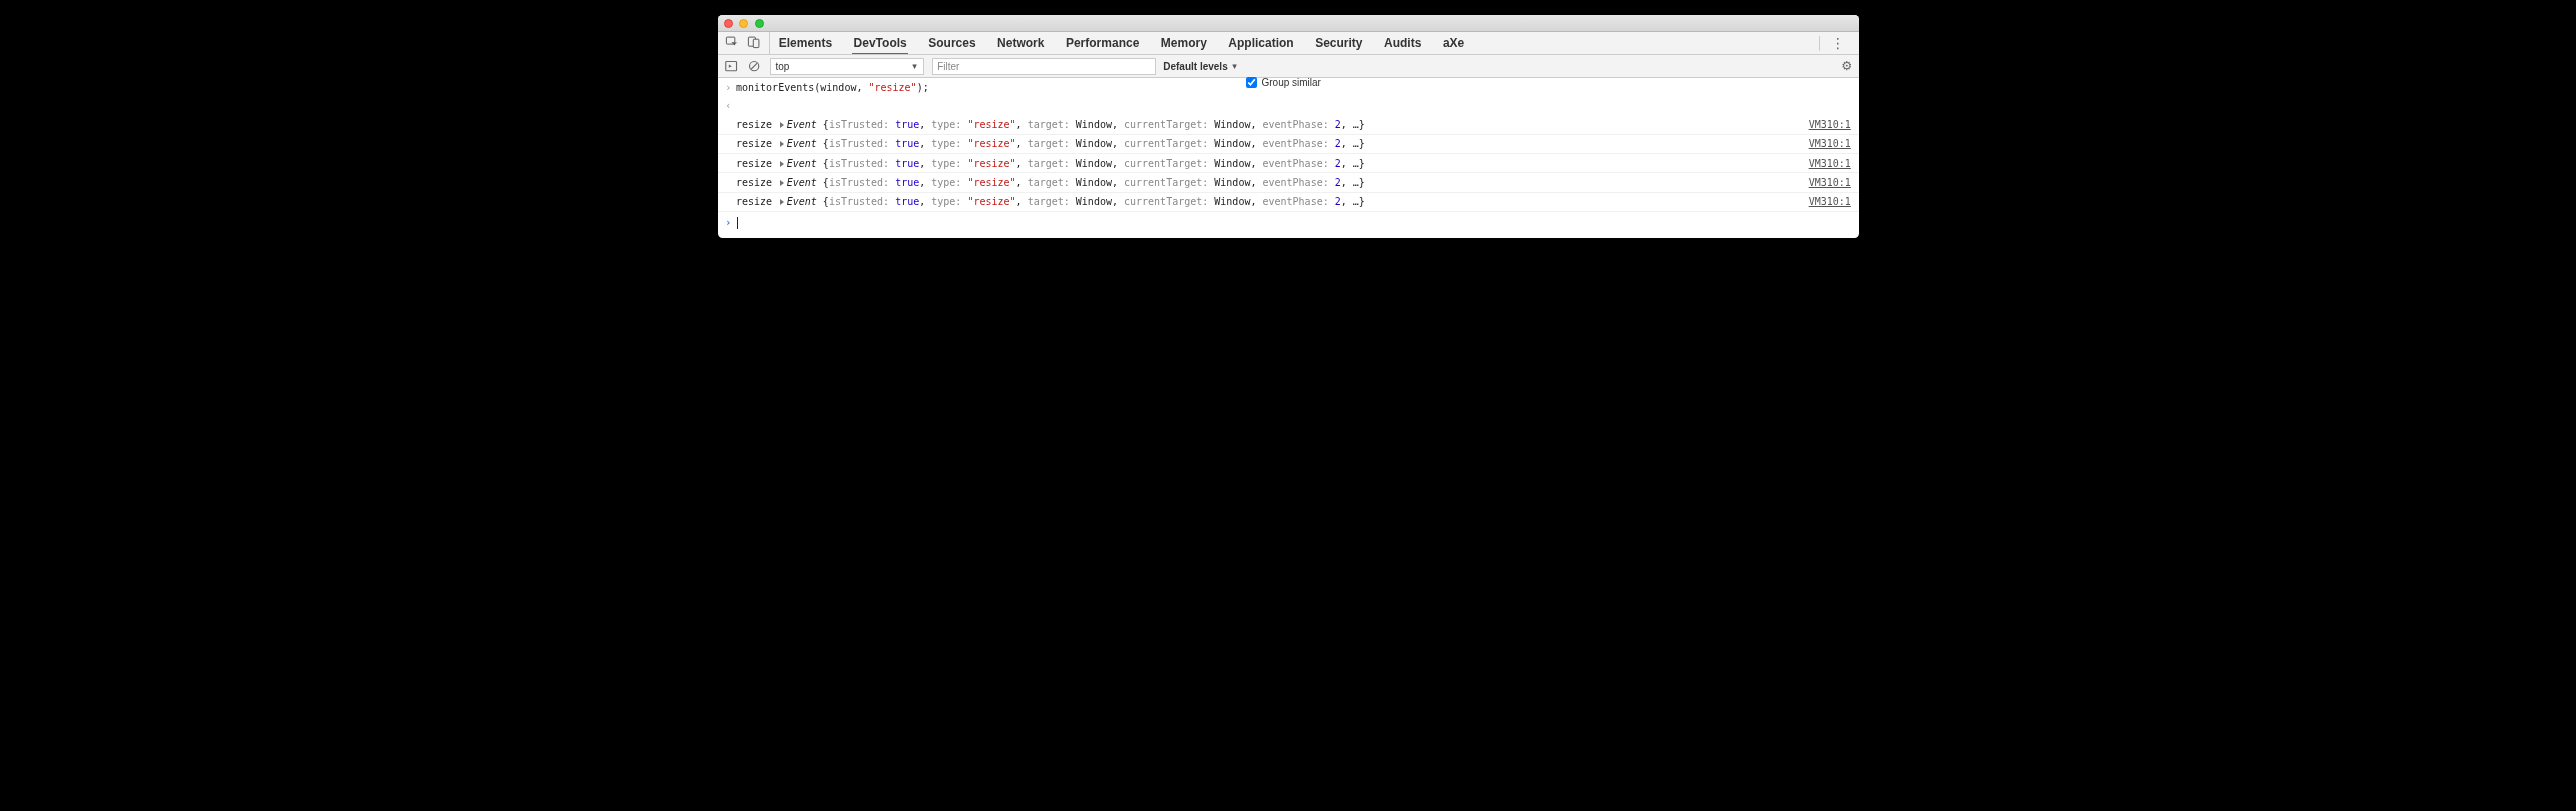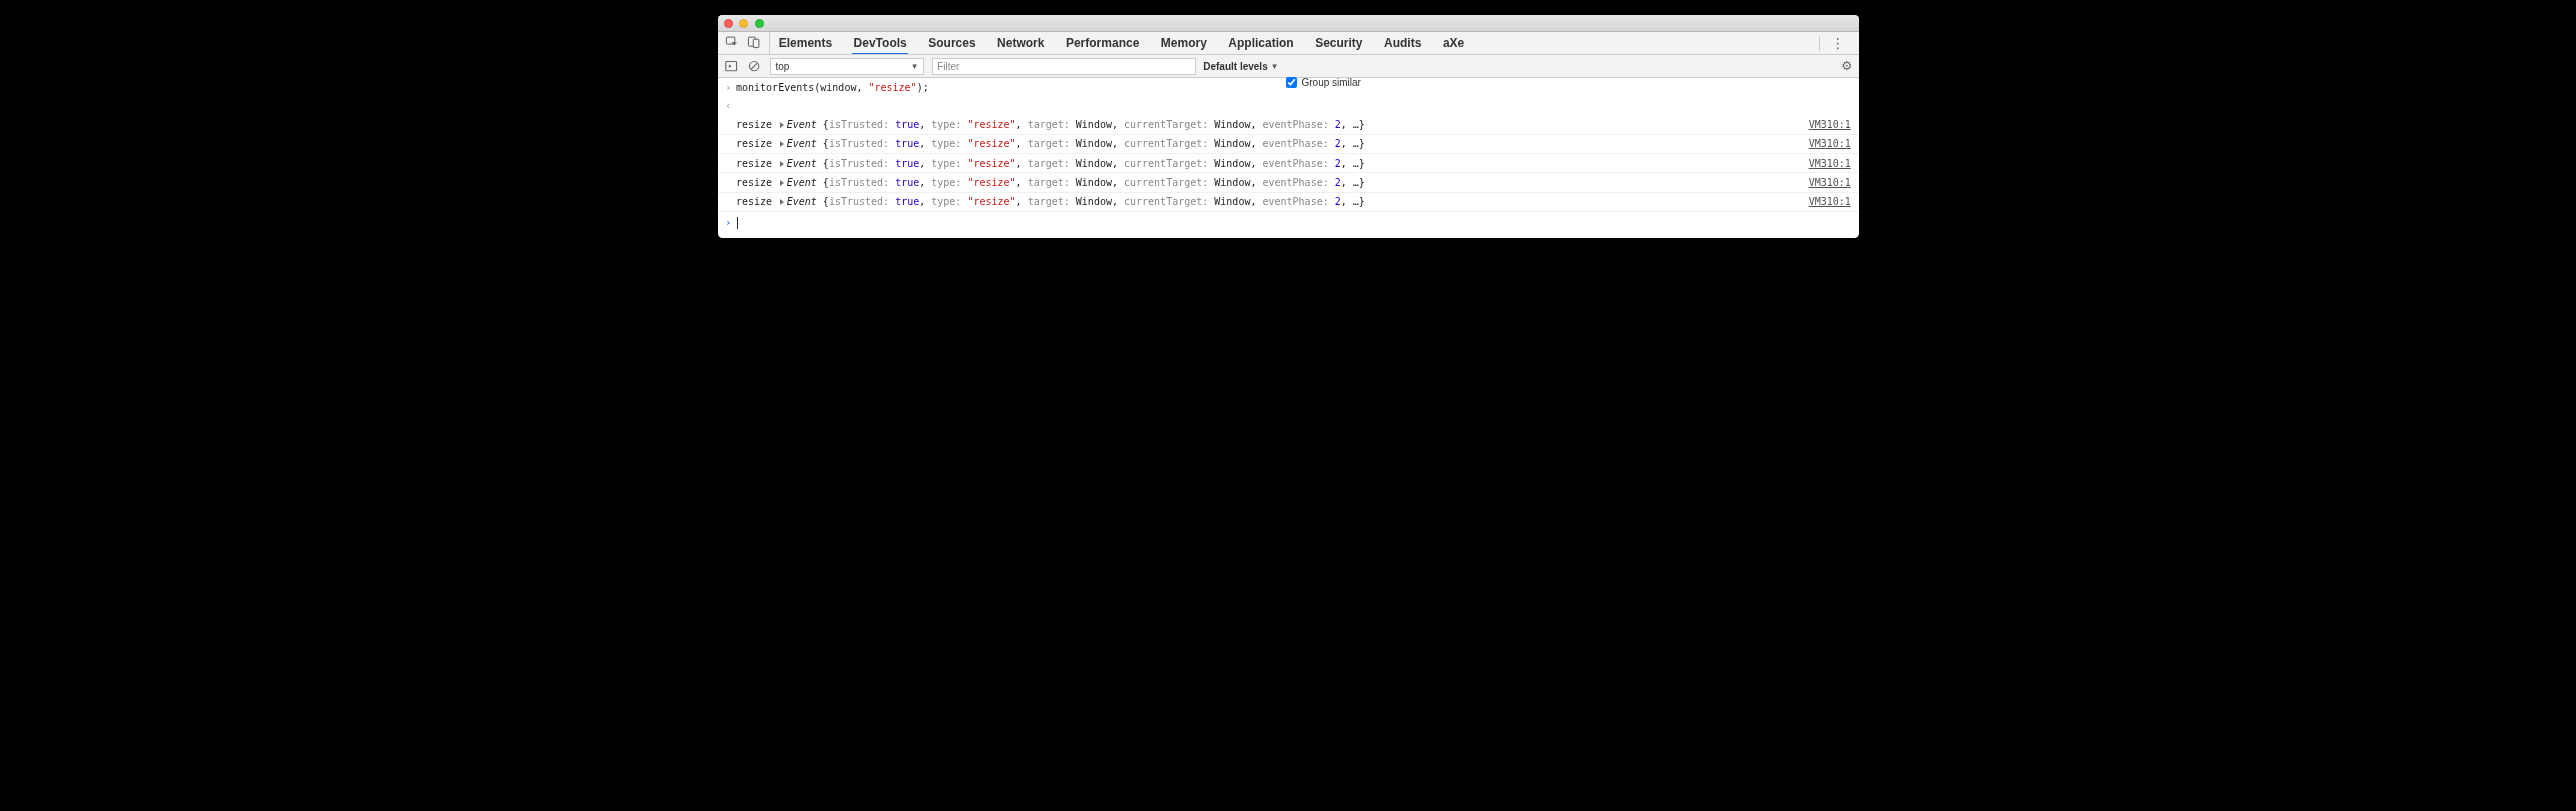--- a/index.html
+++ b/index.html
@@ -133,21 +133,21 @@
     cursor: pointer;
   }
   .context-select .caret { font-size: 7.7px; color: #555; }
   .filter-input {
     background: #fff;
     border: 0.8px solid #ccc;
     height: 17px;
     padding: 0 4.6px;
     font-size: 10px;
     color: #333;
-    width: 264px;
+    width: 224px;
   }
   .filter-input::placeholder { color: #888; }
   .levels {
     display: flex;
     align-items: center;
     gap: 3.1px;
     cursor: pointer;
     font-weight: bold;
   }
   .levels .caret { font-size: 7.7px; color: #555; }

